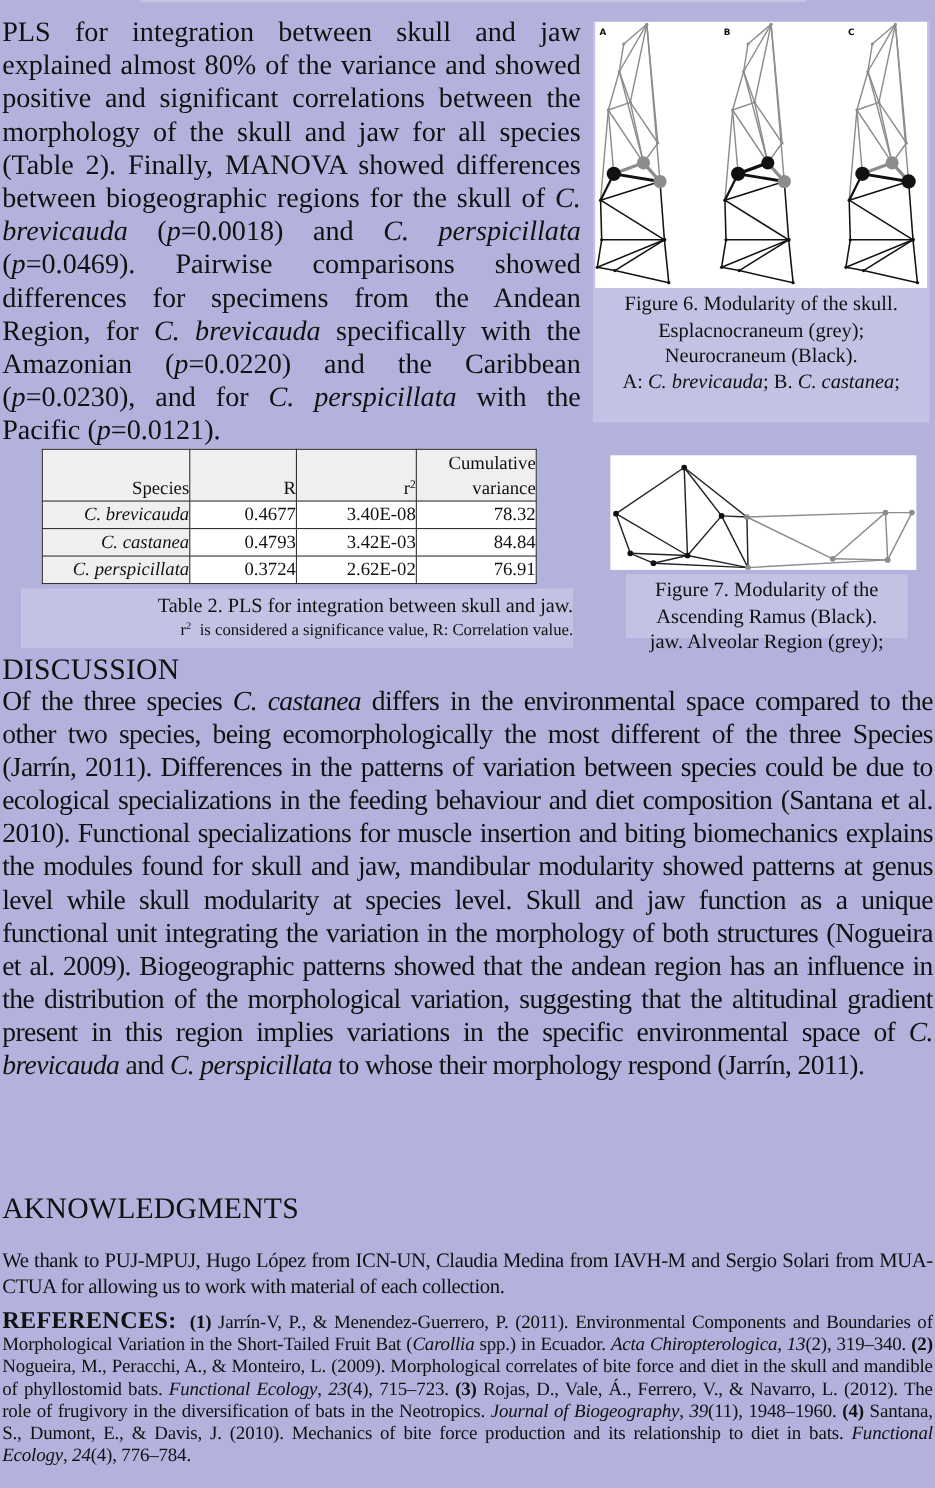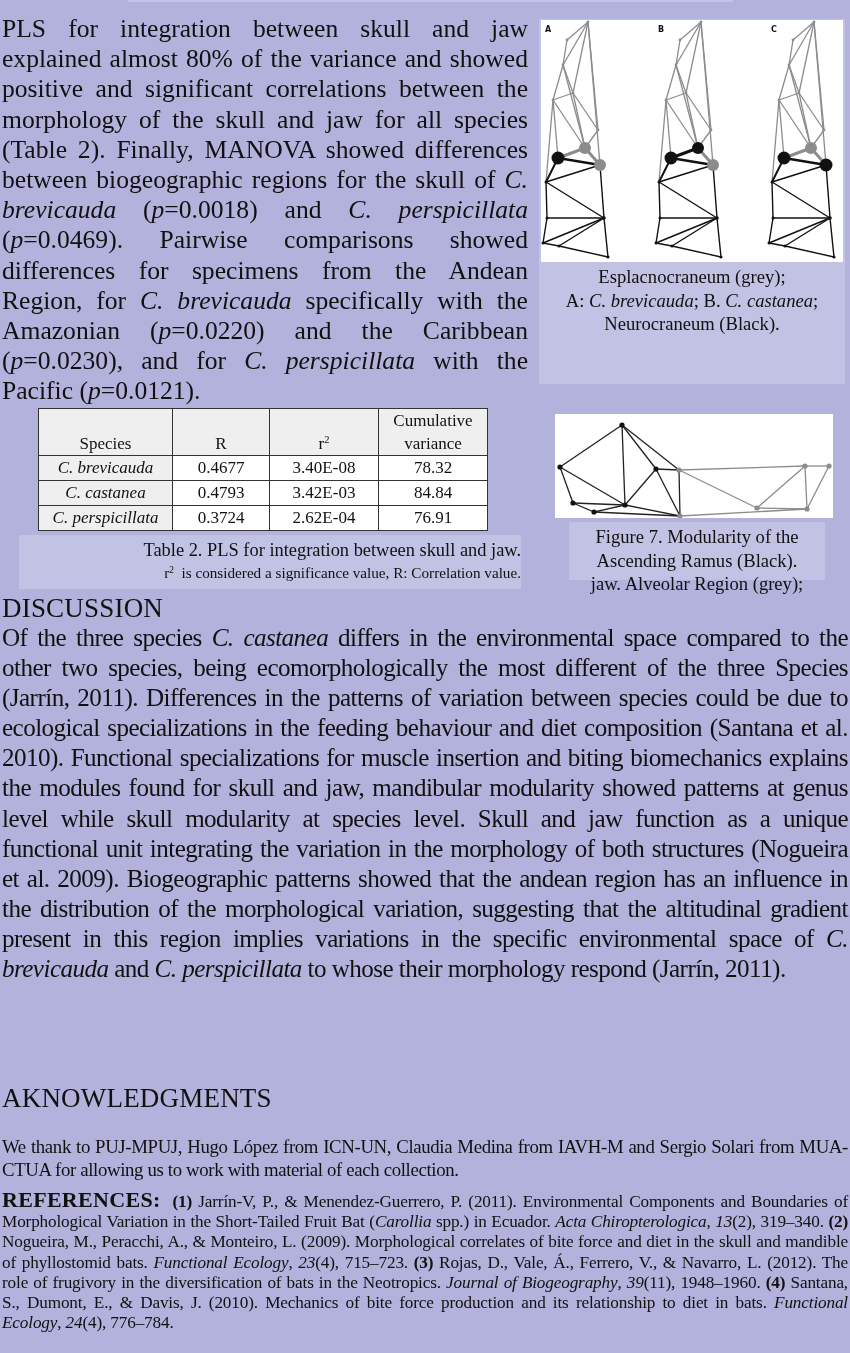--- a/index.html
+++ b/index.html
@@ -21,21 +21,21 @@
   .fig6 svg { position: absolute; left: 2px; top: 1px; }
   .fig6cap {
     position: absolute; left: 0; top: 246px; width: 306px;
     font-size: 18.6px; line-height: 23.5px; text-align: center;
   }
   table.pls {
     left: 38px; top: 408px; border-collapse: collapse; background: #fff;
     font-size: 17px;
   }
   table.pls td, table.pls th {
-    border: 1.2px solid #333; text-align: center; font-weight: normal; padding: 0;
+    border: 1.2px solid #333; text-align: right; font-weight: normal; padding: 0;
     line-height: 22px; height: 24px;
   }
   table.pls th { background: #efefef; vertical-align: bottom; line-height: 23px; }
   table.pls td.sp { background: #efefef; font-style: italic; }
   .c1 { width: 133px; } .c2 { width: 96px; } .c3 { width: 108px; } .c4 { width: 108px; }
   .tcap {
     left: 19px; top: 535px; width: 502px; height: 54px; background: #c2c2e4;
     text-align: right;
   }
   .tcap .l1 { font-size: 18.4px; line-height: 26px; margin-top: 2px; }
@@ -161,23 +161,24 @@
       <line x1="558" y1="158" x2="585" y2="148" stroke="#8c8c8c" stroke-width="3"></line>
       <line x1="585" y1="148" x2="600" y2="165" stroke="#8c8c8c" stroke-width="3"></line>
       <line x1="558" y1="158" x2="600" y2="165" stroke="#111" stroke-width="2.6"></line>
       <circle cx="585" cy="148" r="6" fill="#8c8c8c"></circle>
       <circle cx="600" cy="165" r="6.5" fill="#111"></circle>
       <circle cx="558" cy="158" r="6.5" fill="#111"></circle>
       <text x="545" y="32" font-family="DejaVu Sans, sans-serif" font-size="8" font-weight="bold" fill="#111">C</text>
     </g>
   </svg>
   <div class="fig6cap">
+      <div><span>Figure 6. Modularity of the skull.</span></div>
       <div><span>Esplacnocraneum (grey);</span></div>
+      <div><span>Neurocraneum (Black).</span></div>
       <div><span>A: </span><i>C. brevicauda</i><span>; B. </span><i>C. castanea</i><span>;</span></div>
-      <div><span>Neurocraneum (Black).</span></div>
     </div>
 </div>
 
 <table class="abs pls">
   <tbody>
       <tr>
     <th class="c1">Species</th>
     <th class="c2">R</th>
     <th class="c3"><span>r</span><sup>2</sup></th>
     <th class="c4"><span>Cumulative</span><br><span>variance</span></th>
@@ -190,21 +191,21 @@
   </tr>
   <tr>
     <td class="sp">C. castanea</td>
     <td>0.4793</td>
     <td>3.42E-03</td>
     <td>84.84</td>
   </tr>
   <tr>
     <td class="sp">C. perspicillata</td>
     <td>0.3724</td>
-    <td>2.62E-04</td>
+    <td>2.62E-02</td>
     <td>76.91</td>
   </tr>
 </tbody>
   </table>
 
 <div class="abs tcap">
   <div class="l1">Table 2. PLS for integration between skull and jaw.</div>
   <div class="l2"><span>r</span><sup>2</sup><span style="white-space:pre">  is considered a significance value, R: Correlation value.</span></div>
 </div>
 

